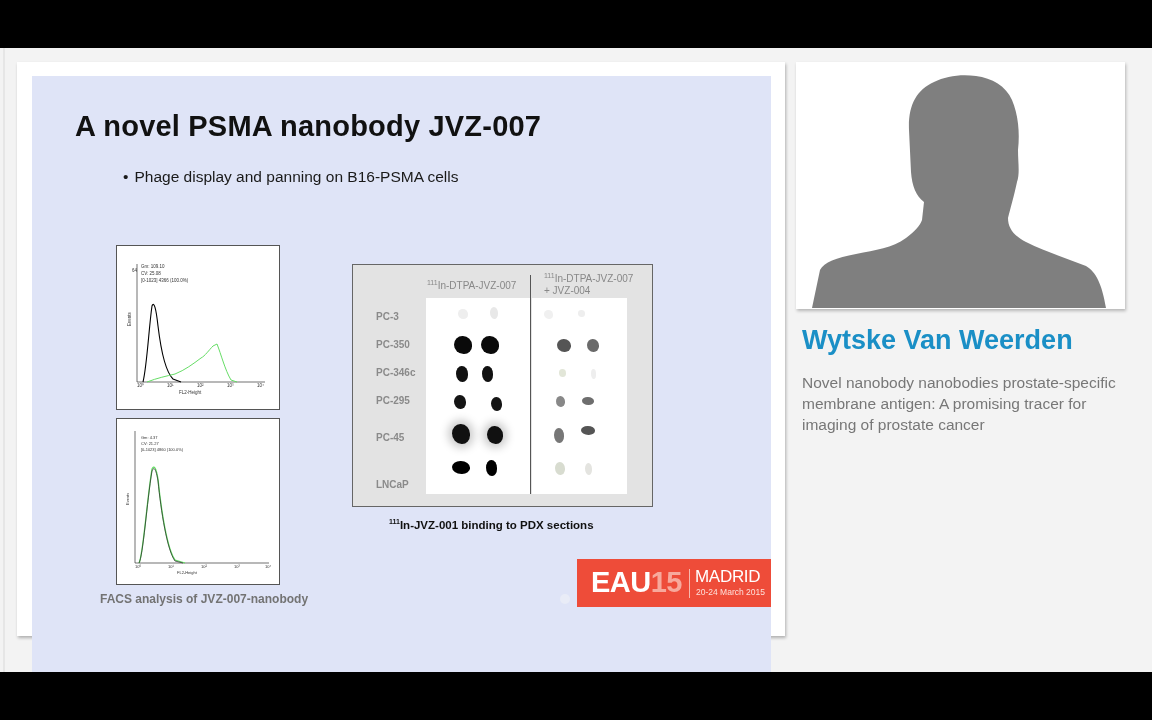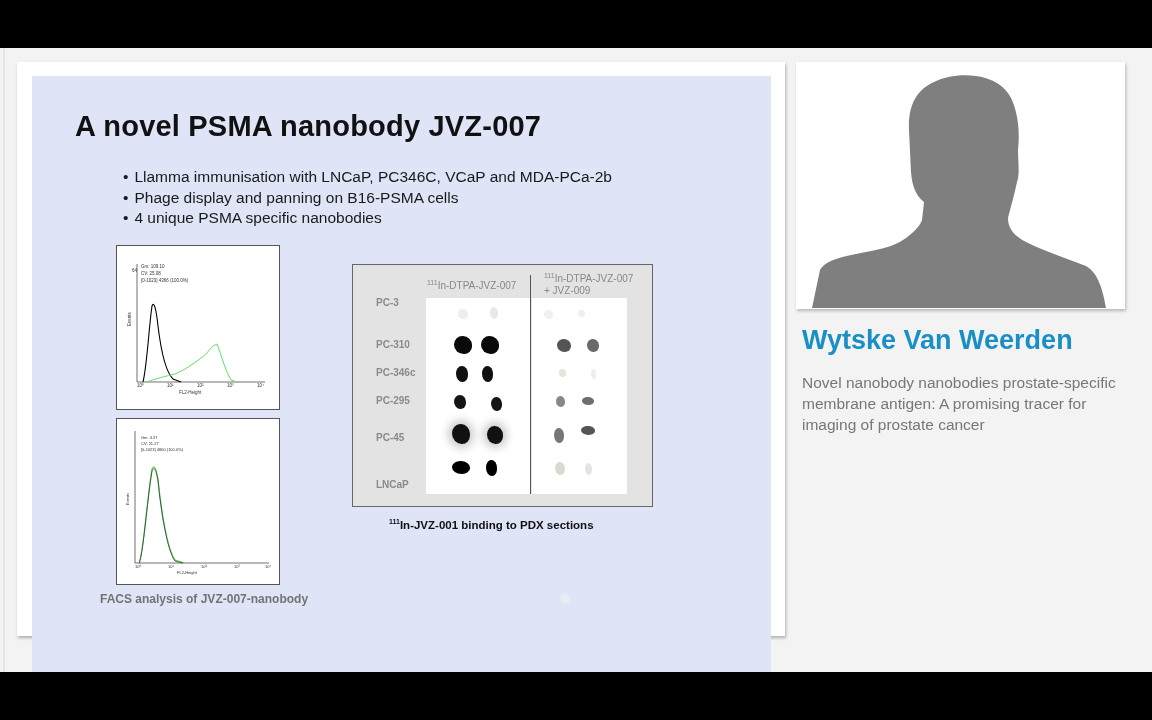--- a/index.html
+++ b/index.html
@@ -48,23 +48,21 @@
 <body>
 
 <div class="topbar"></div>
 <div class="page"></div>
 <div class="page-left-edge"></div>
 
 <div class="slide-card">
   <div class="slide">
     <div class="slide-title">A novel PSMA nanobody JVZ-007</div>
     <ul class="bullets">
-      <li>Llamma immunisation with LNCaP, PC346C, VCaP and MDA-PCa-2b</li>
       <li>Phage display and panning on B16-PSMA cells</li>
-      <li>4 unique PSMA specific nanobodies</li>
     </ul>
 
     <div class="facs-box facs1">
       <svg width="162" height="163" viewBox="0 0 162 163">
         <g font-family="Liberation Sans, sans-serif" font-size="4.5" fill="#333">
           <text x="24" y="22">Gm: 109.10</text>
           <text x="24" y="29">CV: 25.08</text>
           <text x="24" y="36">[0-1023] 4366 (100.0%)</text>
           <text x="14" y="80" transform="rotate(-90 14 80)">Events</text>
           <text x="15" y="26">64</text>
@@ -102,24 +100,24 @@
         <path d="M22,144 C26,138 30,82 35,52 C37,47 39,50 41,62 C44,92 50,131 58,142 L66,144" fill="none" stroke="#222" stroke-width="0.7"></path>
       </svg>
     </div>
     <div class="facs-caption">FACS analysis of JVZ-007-nanobody</div>
 
     <div class="pdx-panel">
       <div class="pdx-white pdx-w1"></div>
       <div class="pdx-white pdx-w2"></div>
       <div class="pdx-divider"></div>
       <div class="pdx-col pdx-col1"><sup>111</sup><span>In-DTPA-JVZ-007</span></div>
-      <div class="pdx-col pdx-col2"><sup>111</sup><span>In-DTPA-JVZ-007</span><br><span>+ JVZ-009</span></div>
+      <div class="pdx-col pdx-col2"><sup>111</sup><span>In-DTPA-JVZ-007</span><br><span>+ JVZ-004</span></div>
 
-      <div class="pdx-row" style="top:32px">PC-3</div>
-      <div class="pdx-row" style="top:74px">PC-310</div>
+      <div class="pdx-row" style="top:46px">PC-3</div>
+      <div class="pdx-row" style="top:74px">PC-350</div>
       <div class="pdx-row" style="top:102px">PC-346c</div>
       <div class="pdx-row" style="top:130px">PC-295</div>
       <div class="pdx-row" style="top:167px">PC-45</div>
       <div class="pdx-row" style="top:214px">LNCaP</div>
 
       <div class="blot" style="left:105px;top:44px;width:10px;height:10px;background:#eee;"></div>
       <div class="blot" style="left:137px;top:42px;width:8px;height:12px;background:#e8e8e8;"></div>
       <div class="blot" style="left:101px;top:71px;width:18px;height:18px;background:#0a0a0a;"></div>
       <div class="blot" style="left:128px;top:71px;width:18px;height:18px;background:#0a0a0a;"></div>
       <div class="blot" style="left:103px;top:101px;width:12px;height:16px;background:#111;"></div>
@@ -141,20 +139,26 @@
       <div class="blot" style="left:229px;top:132px;width:12px;height:8px;background:#6e6e6e;"></div>
       <div class="blot" style="left:201px;top:163px;width:10px;height:15px;background:#777;"></div>
       <div class="blot" style="left:228px;top:161px;width:14px;height:9px;background:#555;"></div>
       <div class="blot" style="left:202px;top:197px;width:10px;height:13px;background:#d8dcd0;"></div>
       <div class="blot" style="left:232px;top:198px;width:7px;height:12px;background:#e4e4e0;"></div>
     </div>
     <div class="pdx-caption"><sup>111</sup><span>In-JVZ-001 binding to PDX sections</span></div>
 
     <div class="slide-dot"></div>
 
+    <div class="eau-logo">
+      <div class="eau-main"><span>EAU</span><span class="eau-num">15</span></div>
+      <div class="eau-sep"></div>
+      <div class="eau-city">MADRID</div>
+      <div class="eau-date">20-24 March 2015</div>
+    </div>
   </div>
 </div>
 
 <div class="photo-card">
   <svg width="329" height="247" viewBox="0 0 329 247">
     <path d="M16,246 L24,208 C28,200 40,196 60,192 C80,188 96,186 110,176 C118,170 124,164 126,158 L128,140 C120,134 116,124 115,110 L113,68 C112,44 120,28 138,20 C150,14 165,12 180,14 C196,16 210,24 216,38 C222,52 224,70 222,88 C222,100 224,112 221,120 C218,134 214,148 212,156 C212,166 218,174 230,180 C250,190 270,196 290,204 C300,210 306,222 310,246 Z" fill="#7f7f7f"></path>
   </svg>
 </div>
 
 <div class="speaker-name">Wytske Van Weerden</div>

